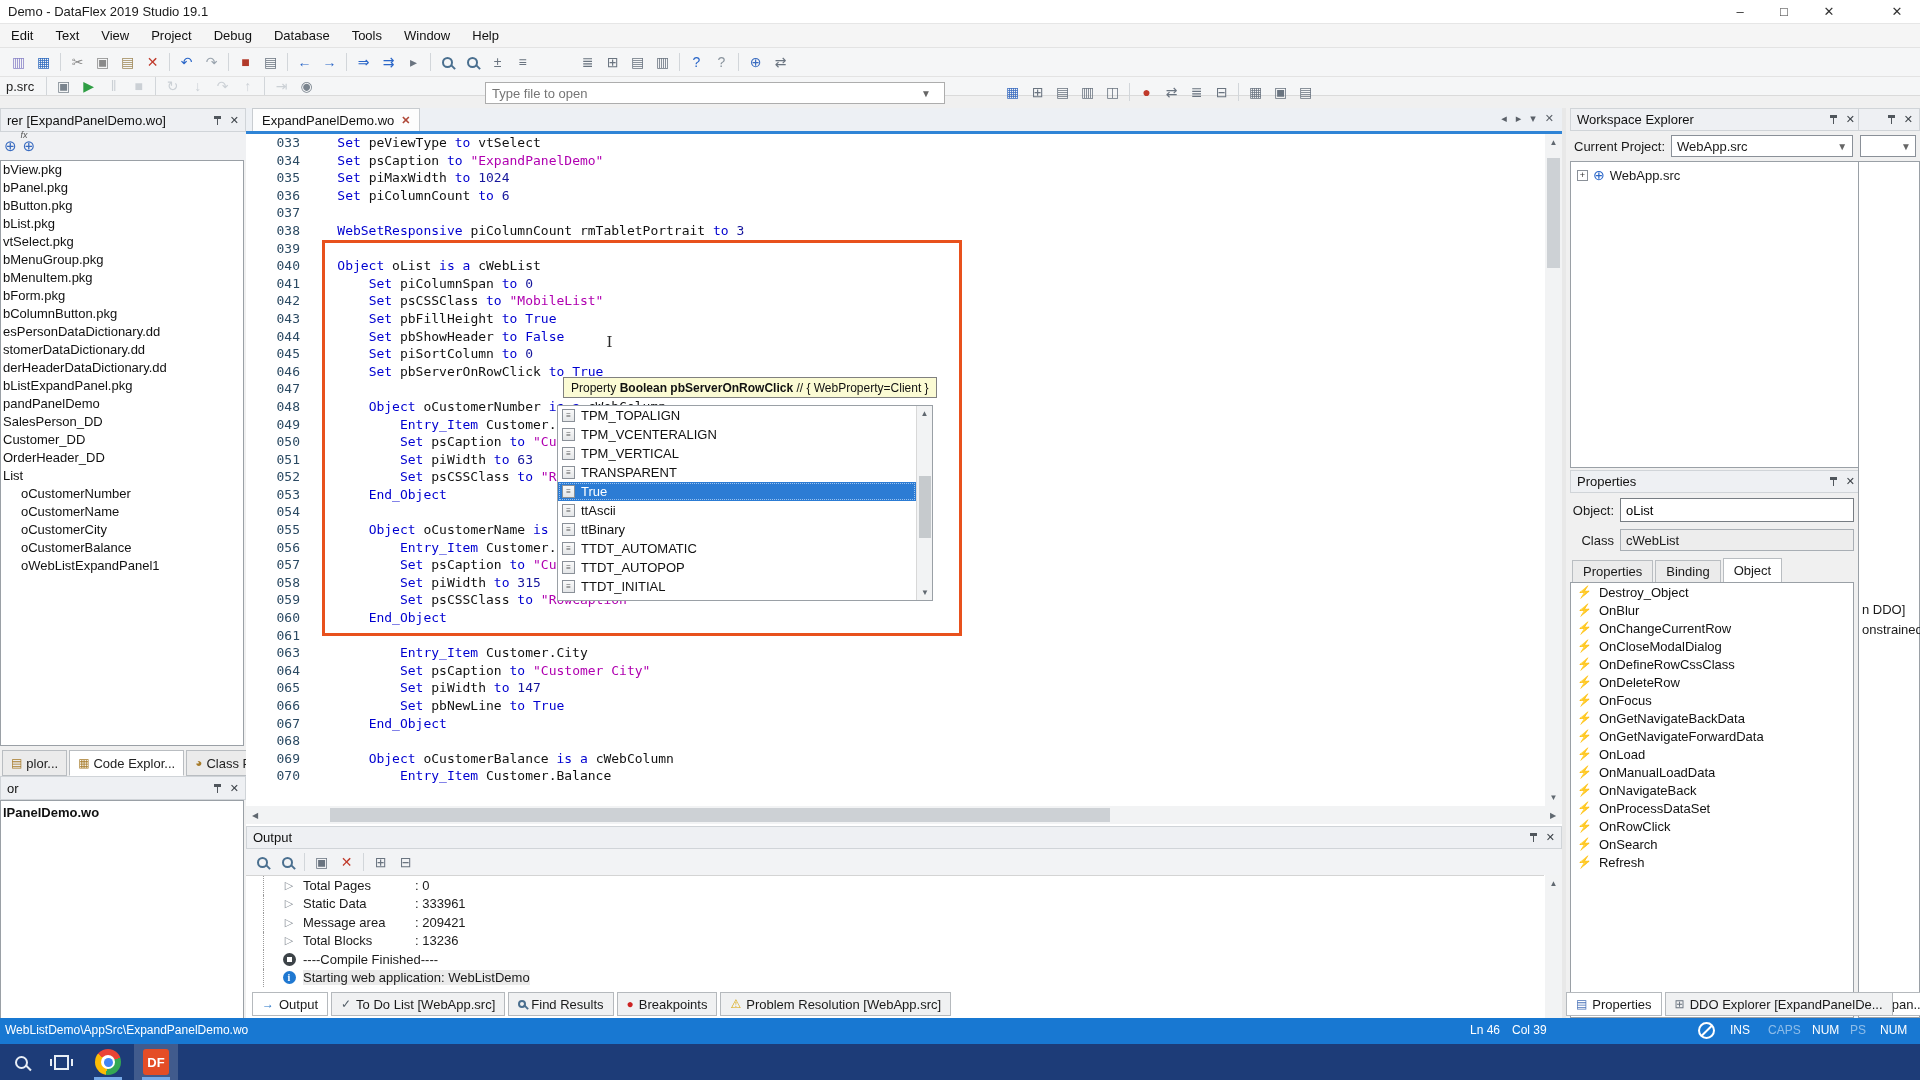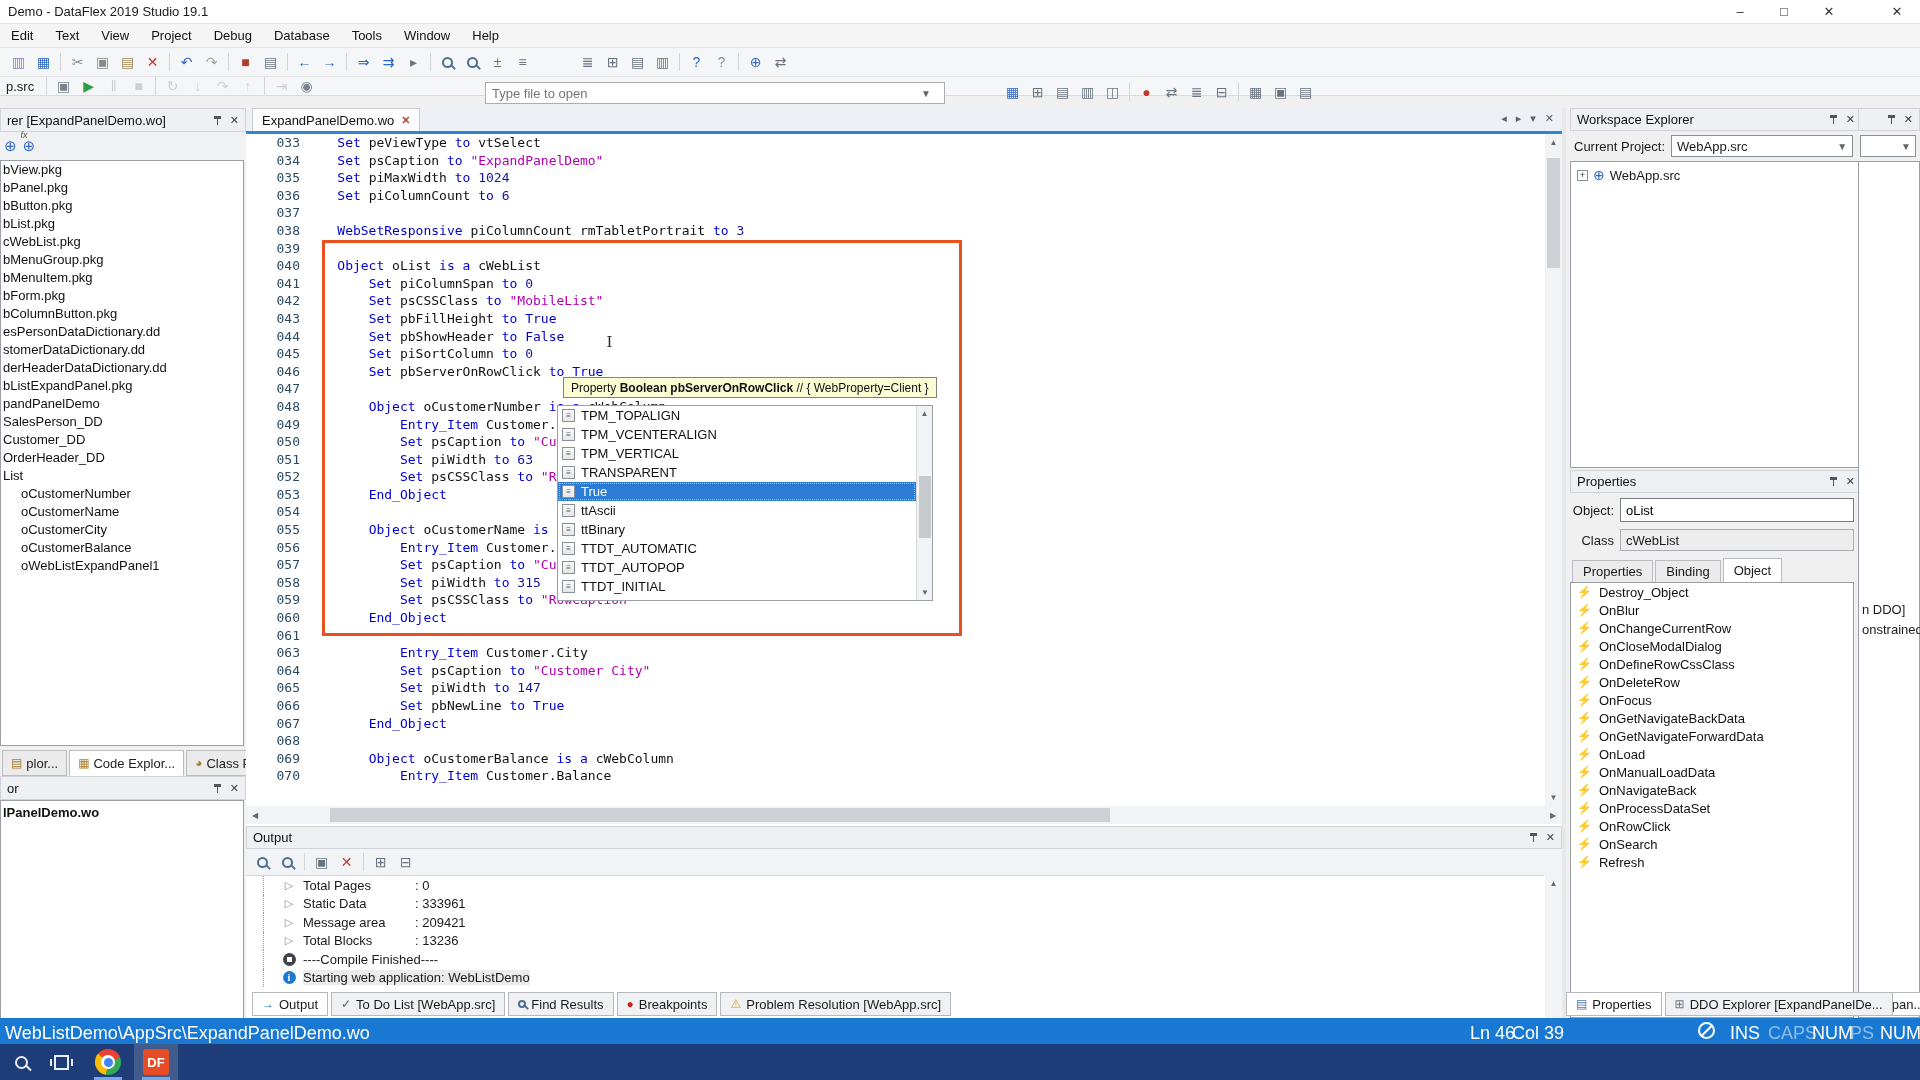--- a/index.html
+++ b/index.html
@@ -138,21 +138,21 @@
   #rs-header { position:absolute; left:0; top:0; width:62px; height:23px; }
   #rs-combo-row { position:absolute; left:0; top:23px; width:62px; height:30px; display:flex; align-items:center; }
   #rs-combo { width:56px; height:22px; margin-left:2px; background:#fff; border:1px solid #8a9098; display:flex; align-items:center; justify-content:flex-end; }
   #rs-combo .combo-arrow { padding-right:4px; color:#666; font-size:10px; }
   #rs-body { position:absolute; left:0; top:53px; width:62px; height:857px; background:#fff; border:1px solid #9aa0a6; }
   #rs-t1 { position:absolute; left:3px; top:440px; font-size:13px; white-space:nowrap; }
   #rs-t2 { position:absolute; left:3px; top:460px; font-size:13px; white-space:nowrap; }
   #rs-tab { position:absolute; left:0px; top:884px; height:24px; background:#fff; border:1px solid #b5b9bd; display:flex; align-items:center; padding:0 6px; font-size:13px; white-space:nowrap; }
 
   
-  #statusbar { position:absolute; left:0; top:1018px; width:1920px; height:26px; color:#fff; font-size:18px; }
+  #statusbar { position:absolute; left:0; top:1018px; width:1920px; height:26px; color:#fff; font-size:12px; }
   #status-path { position:absolute; left:5px; top:5px; }
   .st { position:absolute; top:5px; }
   .dim { opacity:.5; }
   #slash-ic { position:absolute; left:1698px; top:4px; width:17px; height:17px; border:2px solid #fff; border-radius:50%; background:transparent; }
   #slash-ic::after { content:''; position:absolute; left:-1px; top:5.5px; width:15px; height:2px; background:#fff; transform:rotate(-45deg); }
   #taskbar { position:absolute; left:0; top:1044px; width:1920px; height:36px; }
   .tb-btn { position:absolute; top:0; height:36px; display:flex; align-items:center; justify-content:center; }
   .tsearch { position:relative; width:13px; height:13px; border:2px solid #e8eef5; border-radius:50%; }
   .tsearch::after { content:''; position:absolute; width:7px; height:2px; background:#e8eef5; transform:rotate(45deg); right:-6px; bottom:-2px; }
   .tview { position:relative; width:15px; height:15px; border:2px solid #e8eef5; }
@@ -280,21 +280,21 @@
     </div>
     <div id="lp-toolbar">
       <span class="gicon">⊕</span>
       <span class="gicon"><i>fx</i>⊕</span>
     </div>
     <div id="lp-list" class="white-box">
         <div class="fitem" style="padding-left:2px">bView.pkg</div>
         <div class="fitem" style="padding-left:2px">bPanel.pkg</div>
         <div class="fitem" style="padding-left:2px">bButton.pkg</div>
         <div class="fitem" style="padding-left:2px">bList.pkg</div>
-        <div class="fitem" style="padding-left:2px">cWebList.pkg</div>
+        <div class="fitem" style="padding-left:2px">vtSelect.pkg</div>
         <div class="fitem" style="padding-left:2px">bMenuGroup.pkg</div>
         <div class="fitem" style="padding-left:2px">bMenuItem.pkg</div>
         <div class="fitem" style="padding-left:2px">bForm.pkg</div>
         <div class="fitem" style="padding-left:2px">bColumnButton.pkg</div>
         <div class="fitem" style="padding-left:2px">esPersonDataDictionary.dd</div>
         <div class="fitem" style="padding-left:2px">stomerDataDictionary.dd</div>
         <div class="fitem" style="padding-left:2px">derHeaderDataDictionary.dd</div>
         <div class="fitem" style="padding-left:2px">bListExpandPanel.pkg</div>
         <div class="fitem" style="padding-left:2px">pandPanelDemo</div>
         <div class="fitem" style="padding-left:2px">SalesPerson_DD</div>

